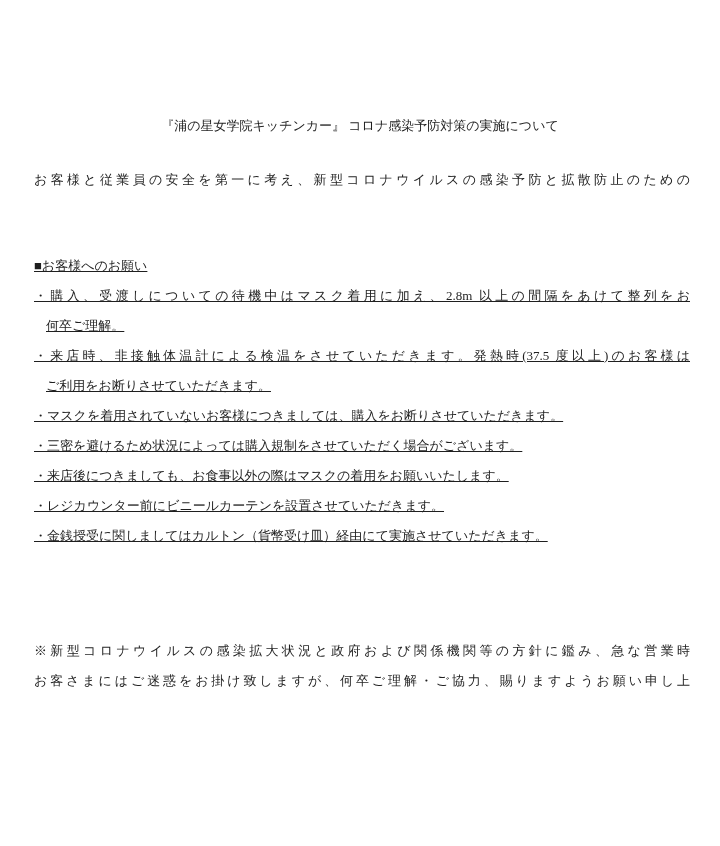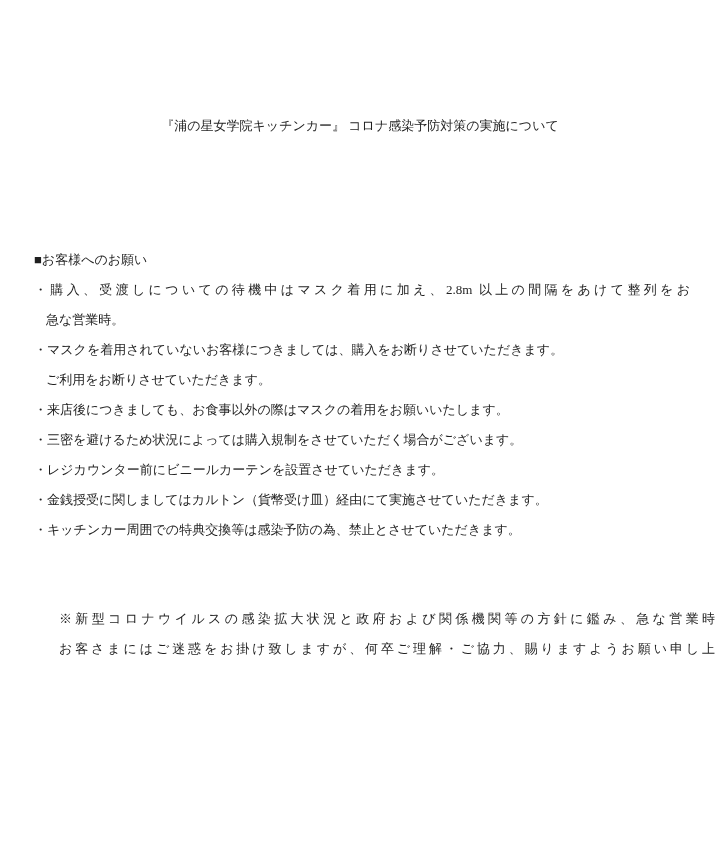--- a/index.html
+++ b/index.html
@@ -34,49 +34,50 @@
     width: 656px;
   }
   #title-line {
     position: absolute;
     top: 111px;
     left: 0;
     width: 720px;
     text-align: center;
   }
   #intro    { top: 165px; }
-  #requests { top: 245px; }
-  #notes    { top: 604px; margin-left: 25px; }
+  #requests { top: 251px; text-decoration: underline; }
+  #notes    { top: 636px; }
   
   .cont { padding-left: 12px; }
 </style>
 </head>
 <body>
 
 <div id="page">
 
   <div id="title-line" class="line">『浦の星女学院キッチンカー』 コロナ感染予防対策の実施について</div>
 
   <div id="intro" class="block">
+    <div class="line j">お客様と従業員の安全を第一に考え、新型コロナウイルスの感染予防と拡散防止のための</div>
   </div>
 
   <div id="requests" class="block">
     <div class="line">■お客様へのお願い</div>
 
     <div class="line j">・購入、受渡しについての待機中はマスク着用に加え、2.8m 以上の間隔をあけて整列をお</div>
-    <div class="line cont">急な営業時。</div>
+    <div class="line cont">何卒ご理解。</div>
+
+    <div class="line j">・来店時、非接触体温計による検温をさせていただきます。発熱時(37.5 度以上)のお客様は</div>
+    <div class="line cont">ご利用をお断りさせていただきます。</div>
 
     <div class="line">・マスクを着用されていないお客様につきましては、購入をお断りさせていただきます。</div>
-
-    <div class="line cont">ご利用をお断りさせていただきます。</div>
+    <div class="line">・三密を避けるため状況によっては購入規制をさせていただく場合がございます。</div>
     <div class="line">・来店後につきましても、お食事以外の際はマスクの着用をお願いいたします。</div>
-    <div class="line">・三密を避けるため状況によっては購入規制をさせていただく場合がございます。</div>
     <div class="line">・レジカウンター前にビニールカーテンを設置させていただきます。</div>
     <div class="line">・金銭授受に関しましてはカルトン（貨幣受け皿）経由にて実施させていただきます。</div>
-    <div class="line">・キッチンカー周囲での特典交換等は感染予防の為、禁止とさせていただきます。</div>
   </div>
 
   <div id="notes" class="block">
     <div class="line j">※新型コロナウイルスの感染拡大状況と政府および関係機関等の方針に鑑み、急な営業時</div>
     <div class="line j">お客さまにはご迷惑をお掛け致しますが、何卒ご理解・ご協力、賜りますようお願い申し上</div>
   </div>
 
 </div>
 
 </body></html>

